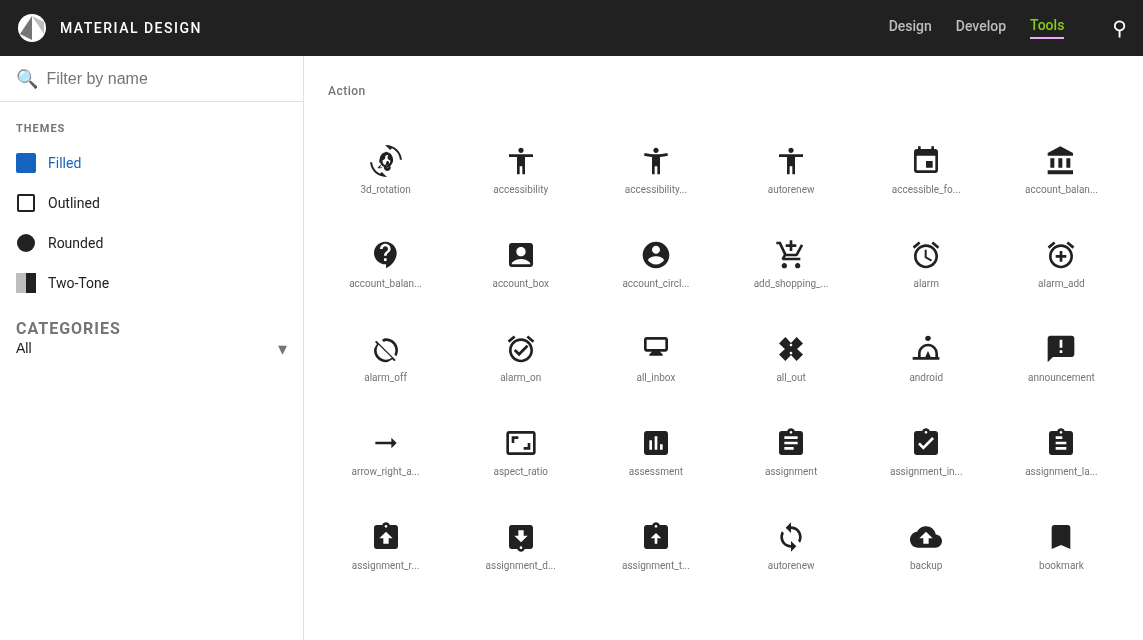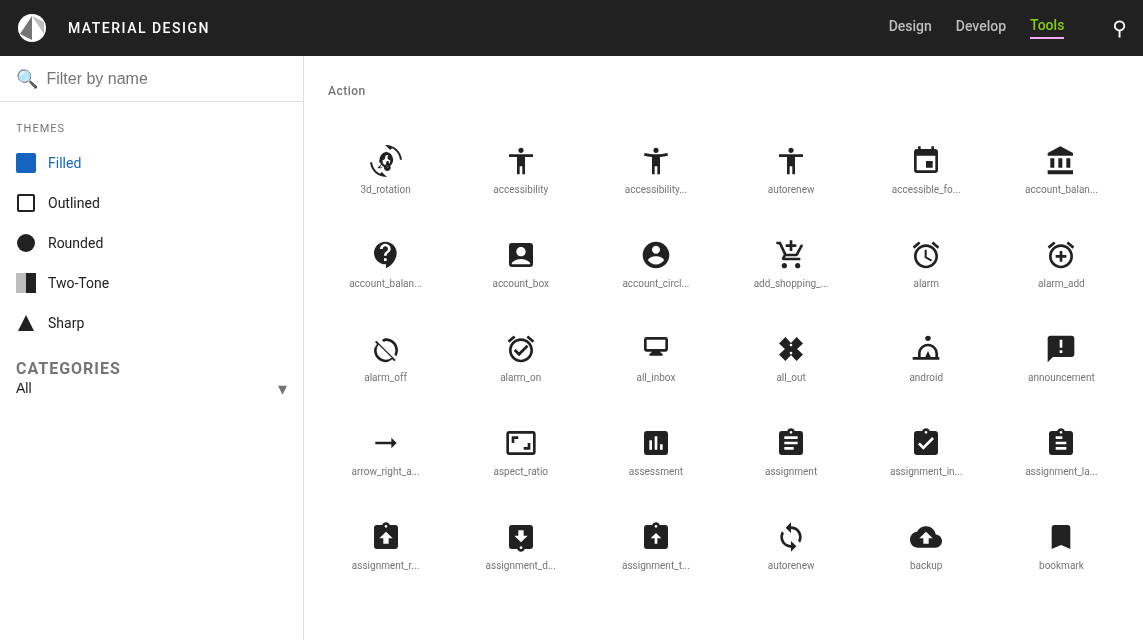--- a/index.html
+++ b/index.html
@@ -10,21 +10,21 @@
       background: #212121;
       height: 56px;
       display: flex;
       align-items: center;
       padding: 0 16px;
       flex-shrink: 0;
     }
     .nav-logo {
       display: flex;
       align-items: center;
-      gap: 20px;
+      gap: 12px;
       margin-right: auto;
     }
     .nav-logo-icon {
       width: 32px;
       height: 32px;
     }
     .nav-logo-text {
       color: #fff;
       font-size: 14px;
       font-weight: 500;
@@ -87,21 +87,21 @@
       width: 100%;
       background: transparent;
     }
     .sidebar-search-icon {
       color: #757575;
       font-size: 18px;
     }
 
     .sidebar-section-label {
       font-size: 11px;
-      font-weight: 400;
+      font-weight: 700;
       color: #757575;
       letter-spacing: 1px;
       padding: 20px 16px 8px;
     }
 
     .theme-item {
       display: flex;
       align-items: center;
       gap: 12px;
       padding: 10px 16px;
@@ -281,28 +281,20 @@
       <span>Rounded</span>
     </div>
     <div class="theme-item">
       <div class="theme-icon">
         <svg width="20" height="20" viewBox="0 0 20 20">
           <rect x="0" y="0" width="10" height="20" fill="#bdbdbd"></rect>
           <rect x="10" y="0" width="10" height="20" fill="#212121"></rect>
         </svg>
       </div>
       <span>Two-Tone</span>
-    </div>
-    <div class="theme-item">
-      <div class="theme-icon">
-        <svg width="20" height="20" viewBox="0 0 20 20">
-          <polygon points="10,2 18,18 2,18" fill="#212121"></polygon>
-        </svg>
-      </div>
-      <span>Sharp</span>
     </div>
 
     <div class="categories-section">
       <div class="categories-label">CATEGORIES</div>
       <div class="categories-select-wrapper">
         <select class="categories-select">
           <option>All</option>
           <option>Action</option>
           <option>Alert</option>
           <option>AV</option>

